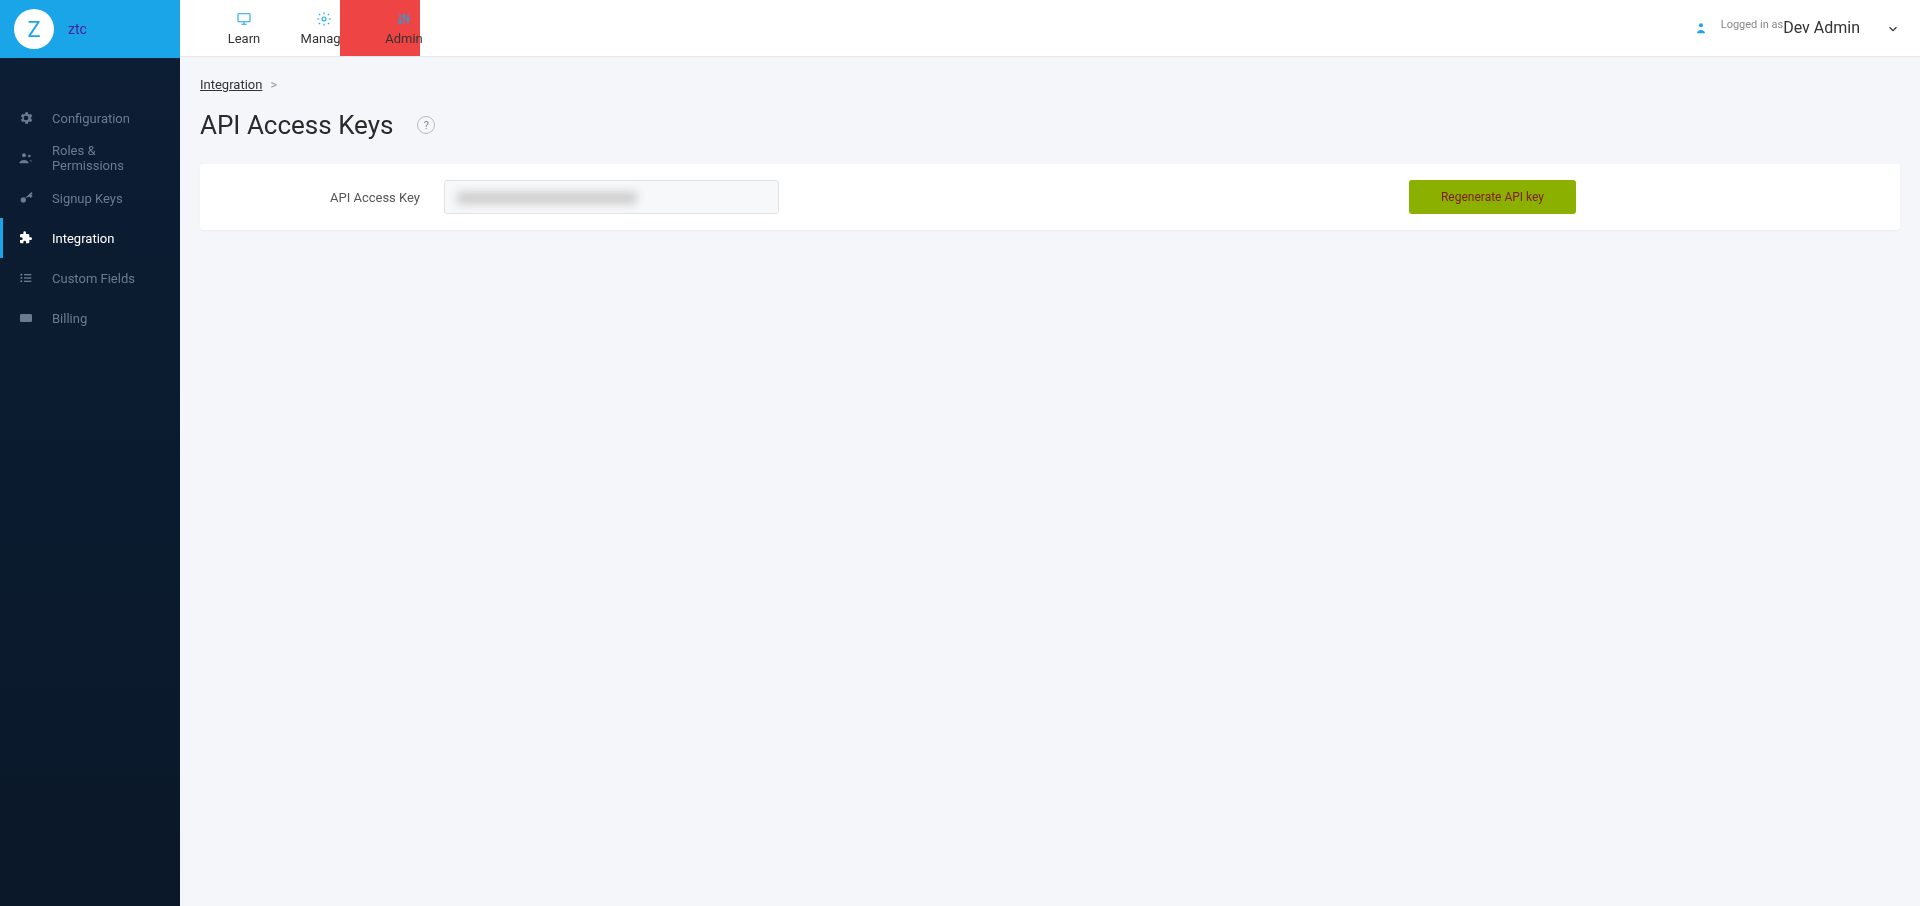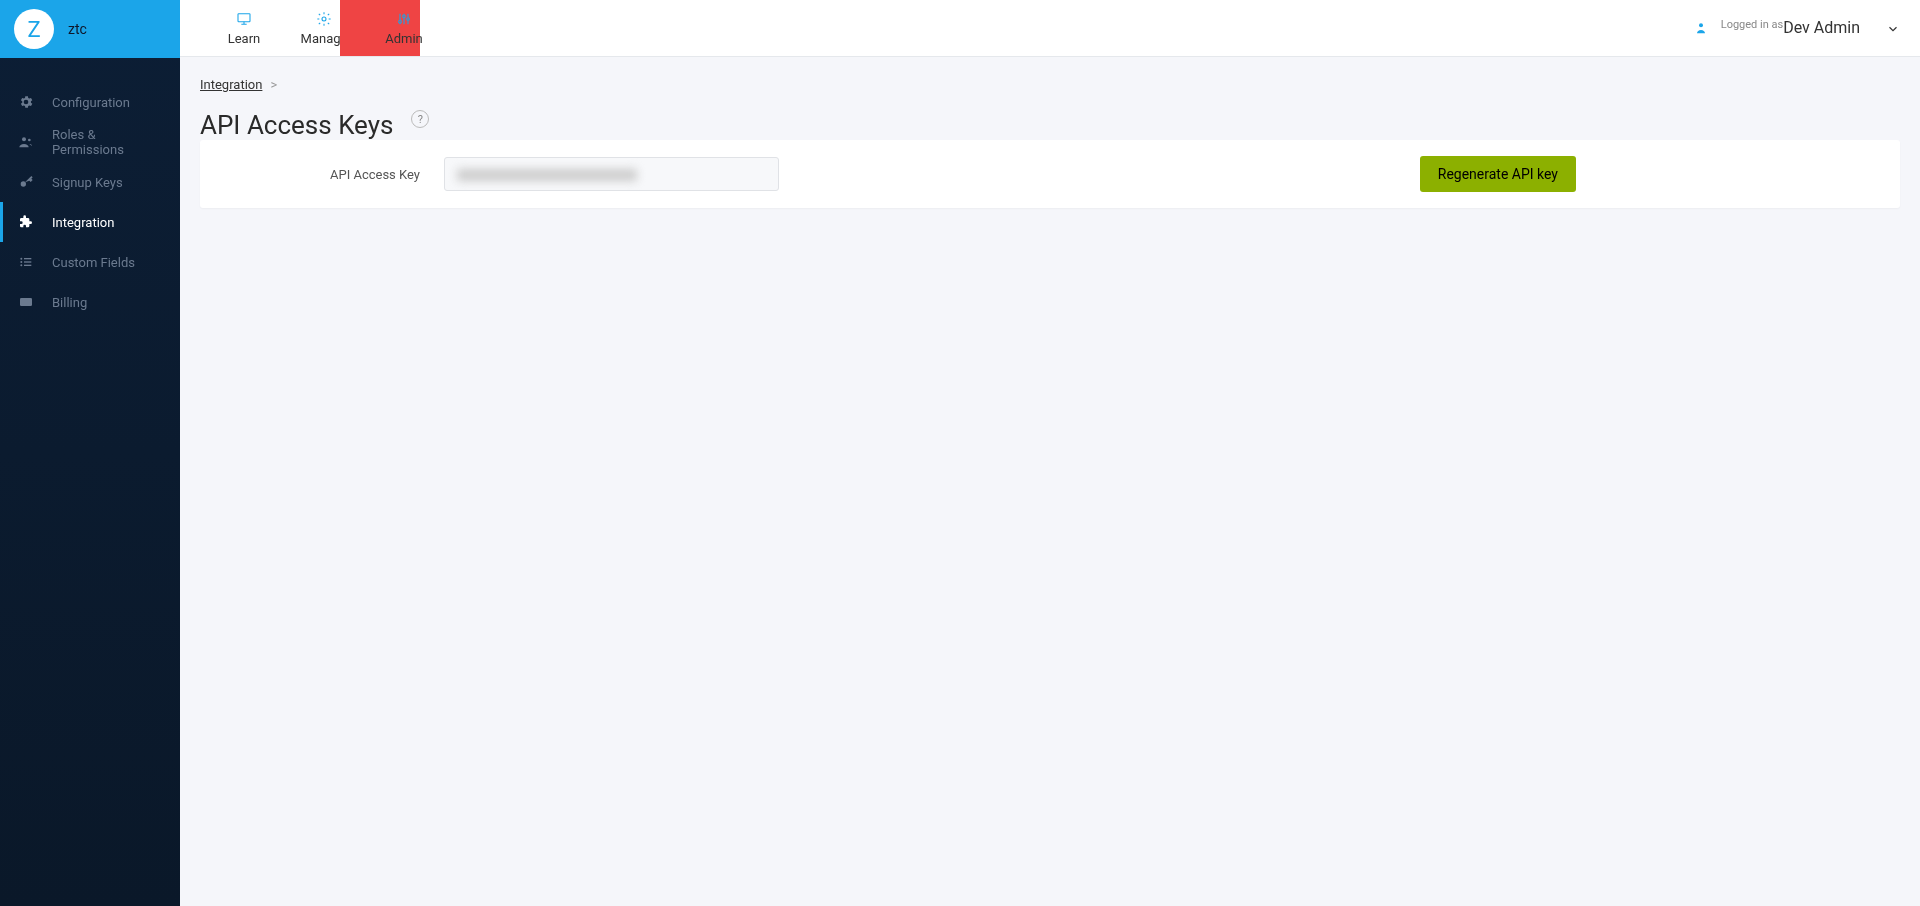--- a/index.html
+++ b/index.html
@@ -37,25 +37,25 @@
       border-radius: 50%;
       background: #fff;
       color: #1ba5e9;
       display: flex;
       align-items: center;
       justify-content: center;
       font-size: 22px;
       font-weight: 400;
     }
     .org-name {
-      color: #0f172a;
+      color: #4c1d95;
       font-size: 14px;
     }
     .sidebar-nav {
-      padding-top: 24px;
+      padding-top: 40px;
     }
     .sidebar-item {
       display: flex;
       align-items: center;
       height: 40px;
       padding: 0 18px;
       gap: 18px;
       color: #6b7a8f;
       font-size: 13px;
       cursor: pointer;
@@ -178,22 +178,23 @@
     .breadcrumb-link {
       color: #333;
       text-decoration: underline;
       cursor: pointer;
     }
     .breadcrumb-sep {
       color: #999;
     }
     .page-title-row {
       display: flex;
-      align-items: flex-start;
-      gap: 18px;
+      align-items: center;
+      gap: 24px;
+      margin-bottom: 24px;
     }
     .page-title {
       font-size: 26px;
       font-weight: 400;
       color: #2a2a2a;
     }
     .help-icon {
       width: 18px;
       height: 18px;
       border: 1px solid #bbb;
@@ -237,24 +238,24 @@
       height: 12px;
       background: #ccc;
       filter: blur(5px);
       border-radius: 2px;
     }
     .panel-spacer {
       flex: 1;
     }
     .btn-regenerate {
       background: #8cb000;
-      color: #000000;
+      color: #7f1d1d;
       border: none;
-      padding: 10px 18px;
-      font-size: 14px;
+      padding: 10px 32px;
+      font-size: 12px;
       border-radius: 3px;
       cursor: pointer;
       margin-right: 300px;
     }
   </style>
 </head>
 <body>
 
 <aside class="sidebar">
   <div class="sidebar-header">

